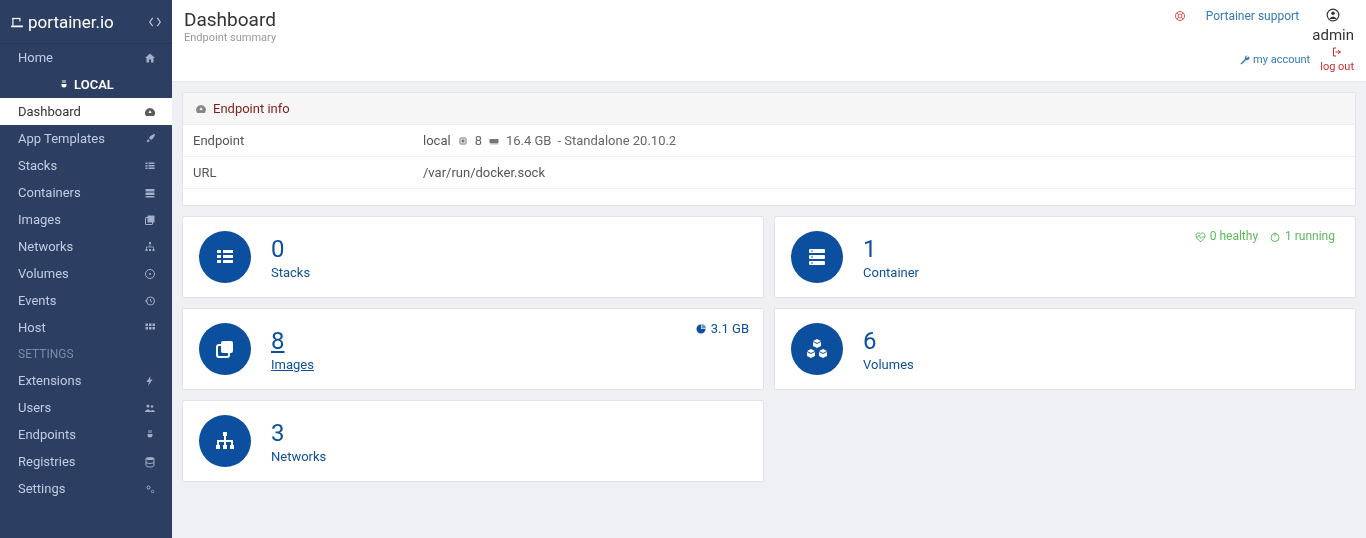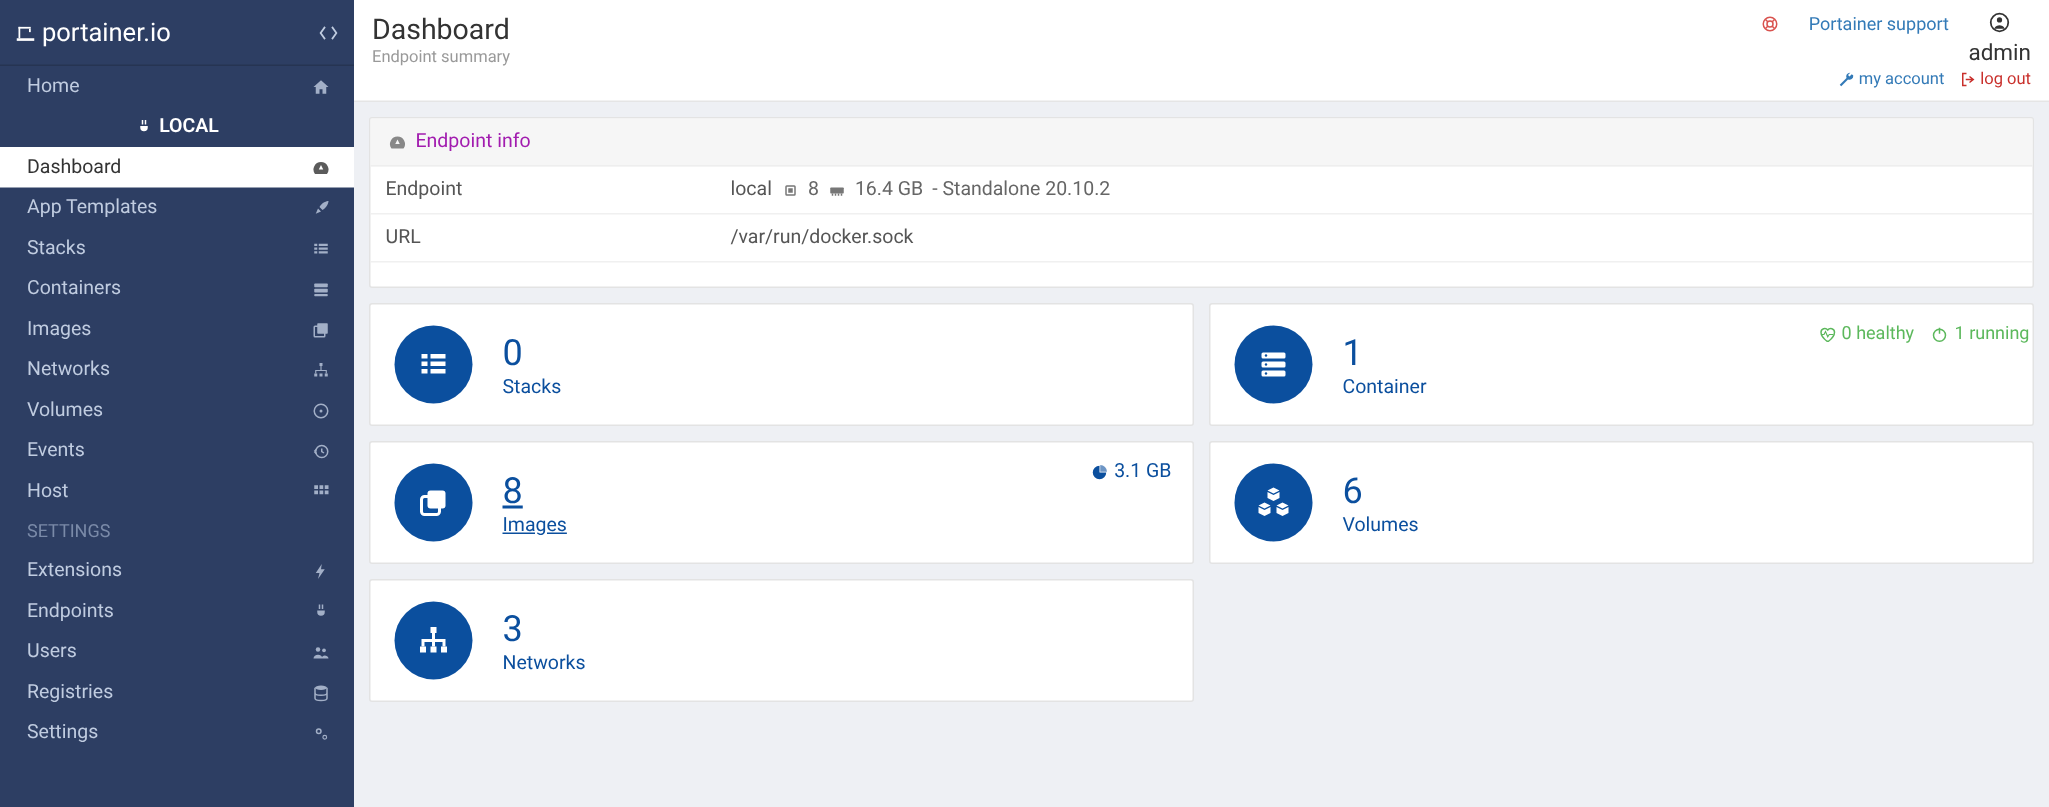--- a/index.html
+++ b/index.html
@@ -1,19 +1,19 @@
 <!DOCTYPE html>
 <html><head>
 <meta charset="utf-8">
 <style>
 * { margin: 0; padding: 0; box-sizing: border-box; font-family: -apple-system, BlinkMacSystemFont, "Segoe UI", Roboto, sans-serif; }
 body { background: #eef0f4; display: flex; width: 1366px; height: 538px; overflow: hidden; }
 
 
-.sidebar { width: 236px; background: #2d3e63; color: #c0cce0; display: flex; flex-direction: column; font-size: 13px; }
+.sidebar { width: 172px; background: #2d3e63; color: #c0cce0; display: flex; flex-direction: column; font-size: 13px; }
 .sidebar-logo { height: 44px; display: flex; align-items: center; padding: 0 10px; background: #2d3e63; border-bottom: 1px solid #263452; justify-content: space-between;}
 .logo-text { color: #fff; font-size: 17px; font-weight: 400; display: flex; align-items: center; gap: 4px;}
 .sidebar-collapse { color: #c0cce0; }
 .sidebar-item { display: flex; align-items: center; justify-content: space-between; padding: 6px 12px 6px 18px; cursor: pointer; color: #c0cce0;}
 .sidebar-item.active { background: #fff; color: #333; }
 .sidebar-item .si-label { flex: 1; }
 .sidebar-item .si-icon { width: 16px; text-align: center; font-size: 12px; opacity: 0.8;}
 .sidebar-group-label { text-align: center; padding: 6px 0; font-weight: 600; color: #fff; display:flex; align-items:center; justify-content:center; gap:4px;}
 .sidebar-section-title { padding: 6px 12px 6px 18px; color: #7a8aa8; font-weight:400; font-size:12px;}
 
@@ -23,41 +23,41 @@
 .topbar-left { }
 .page-title { font-size: 19px; color: #333; font-weight: 400;}
 .page-subtitle { font-size: 11px; color: #999; margin-top: 0px;}
 .topbar-right { text-align: right; font-size: 12px; }
 .topbar-right a { text-decoration: none; }
 .support { color: #337ab7; display: inline-flex; align-items: center; gap:20px;}
 .username { display: inline-flex; align-items: center; gap:4px; color:#333; font-size:15px; margin-left:10px;flex-direction:column;}
 .sublinks { margin-top: 2px; display:flex; justify-content:flex-end; gap:10px;}
 .sublinks a { font-size: 11px; }
 .my-account { color: #337ab7; display:inline-flex; align-items:center; gap:2px;}
-.logout { color: #c9302c; display:inline-flex; align-items:center; gap:2px;}
+.logout { color: #c9302c; display:inline-flex; align-items:center; gap:2px;flex-direction:column;}
 
 .content { padding: 10px; overflow-y: auto; }
 
 .panel { background: #fff; border: 1px solid #e3e3e3; border-radius: 2px; margin-bottom: 10px;}
-.panel-header { background: #f6f6f6; padding: 8px 12px; color: #a21caf; font-size: 13px; display:flex; align-items:center; gap:6px; border-bottom:1px solid #eee;}
+.panel-header { background: #f6f6f6; padding: 8px 12px; color: #7f1d1d; font-size: 13px; display:flex; align-items:center; gap:6px; border-bottom:1px solid #eee;}
 .panel-body { }
 .info-row { display: flex; padding: 8px 10px; border-bottom: 1px solid #f0f0f0; font-size: 13px; color: #333;}
 .info-row:last-child { border-bottom: none; }
 .info-key { width: 230px; color: #555;}
 .info-val { flex: 1; color: #555; display:flex; align-items:center; gap:6px; flex-wrap:wrap;}
 .muted { color: #666; }
 
 .cards { display: grid; grid-template-columns: 1fr 1fr; gap: 10px;}
 .card { background:#fff; border:1px solid #e3e3e3; border-radius:2px; padding: 14px 16px; display:flex; align-items:center; gap:20px; position:relative; min-height:74px;}
 .card-icon { width:52px; height:52px; border-radius:50%; background:#0b4f9e; display:flex; align-items:center; justify-content:center; color:#fff; flex-shrink:0;}
 .card-main { display:flex; flex-direction:column; gap:2px;}
 .card-count { font-size:24px; color:#0b4f9e; font-weight:400;}
 .card-label { font-size:13px; color:#0b4f9e;}
 .card.underlined .card-count, .card.underlined .card-label { text-decoration: underline; }
-.card-right { position:absolute; top:10px; right:2px; text-align:right; font-size:12px; line-height:1.6;}
+.card-right { position:absolute; top:10px; right:20px; text-align:right; font-size:12px; line-height:1.6;}
 .stat { display:inline-flex; align-items:center; gap:4px; margin-left:8px;}
 .green { color:#5cb85c;}
 .orange { color:#f0ad4e;}
 .red { color:#d9534f;}
 .card-right-single { position:absolute; top:12px; right:14px; color:#0b4f9e; font-size:13px; display:flex; align-items:center; gap:4px;}
 
 svg { display:block; }
 .icon-sm { width:12px; height:12px; }
 .icon-md { width:14px; height:14px; }
 .icon-lg { width:24px; height:24px; }
@@ -195,34 +195,34 @@
 
   <div class="sidebar-item">
     <span class="si-label">Extensions</span>
     <span class="si-icon">
         <svg class="icon-sm" viewBox="0 0 24 24" fill="currentColor">
           <path d="M13 2L5 14h5l-2 8 9-13h-5z"></path>
         </svg>
       </span>
   </div>
   <div class="sidebar-item">
-    <span class="si-label">Endpoints</span>
-    <span class="si-icon">
-        <svg class="icon-sm" viewBox="0 0 24 24" fill="currentColor">
-          <path d="M9 2v6h2V2H9zm4 0v6h2V2h-2zM7 10v2a5 5 0 0010 0v-2H7z"></path>
-        </svg>
-      </span>
-  </div>
-  <div class="sidebar-item">
     <span class="si-label">Users</span>
     <span class="si-icon">
         <svg class="icon-sm" viewBox="0 0 24 24" fill="currentColor">
           <circle cx="8" cy="8" r="3"></circle>
           <circle cx="16" cy="9" r="2.5"></circle>
           <path d="M2 20c0-3 3-5 6-5s6 2 6 5M13 20c0-2.5 2-4 4-4s5 1.5 5 4"></path>
+        </svg>
+      </span>
+  </div>
+  <div class="sidebar-item">
+    <span class="si-label">Endpoints</span>
+    <span class="si-icon">
+        <svg class="icon-sm" viewBox="0 0 24 24" fill="currentColor">
+          <path d="M9 2v6h2V2H9zm4 0v6h2V2h-2zM7 10v2a5 5 0 0010 0v-2H7z"></path>
         </svg>
       </span>
   </div>
   <div class="sidebar-item">
     <span class="si-label">Registries</span>
     <span class="si-icon">
         <svg class="icon-sm" viewBox="0 0 24 24" fill="currentColor">
           <ellipse cx="12" cy="5" rx="8" ry="3"></ellipse>
           <path d="M4 5v7c0 1.7 3.6 3 8 3s8-1.3 8-3V5M4 12v7c0 1.7 3.6 3 8 3s8-1.3 8-3v-7" fill="none" stroke="currentColor" stroke-width="2"></path>
         </svg>

